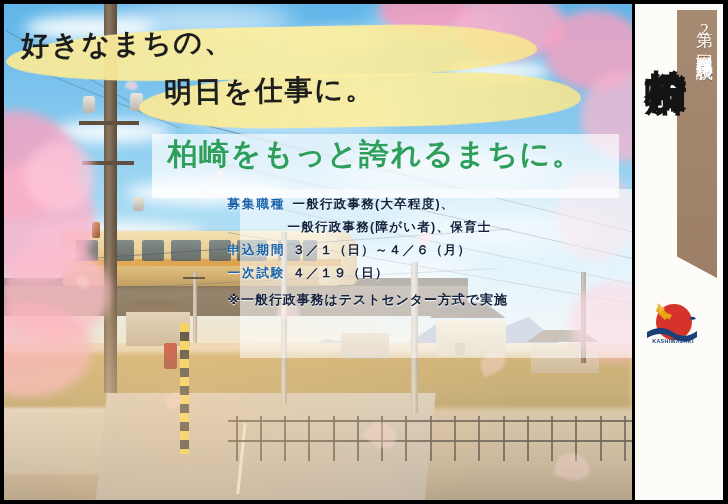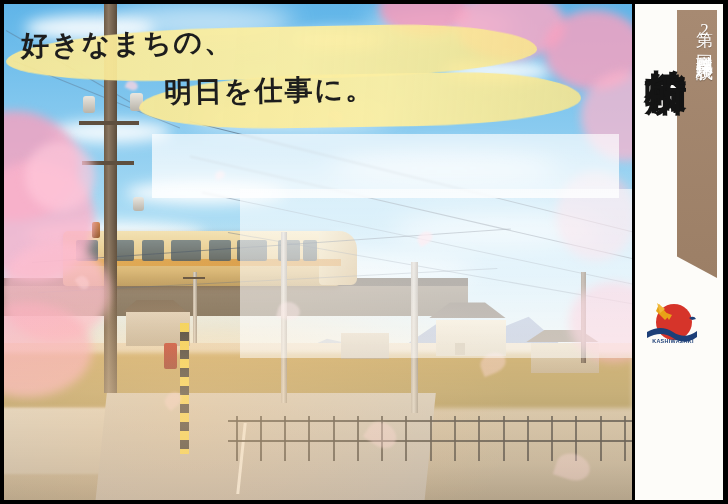--- a/index.html
+++ b/index.html
@@ -436,22 +436,46 @@
 
     <div class="warm"></div>
     <div class="haze"></div>
 
     <div class="brush b1"></div>
     <div class="brush b2"></div>
     <div class="hand l1">好きなまちの、</div>
     <div class="hand l2">明日を仕事に。</div>
 
     <div class="greenband"></div>
+    <div class="hand green">柏崎をもっと誇れるまちに。</div>
 
     <div class="infopanel"></div>
+    <div class="infolist">
+
+      <div class="inforow">
+        <span class="lbl">募集職種</span>
+        <span class="val">一般行政事務(大卒程度)、</span>
+      </div>
+
+      <div class="inforow indent">
+        <span class="val">一般行政事務(障がい者)、保育士</span>
+      </div>
+
+      <div class="inforow">
+        <span class="lbl">申込期間</span>
+        <span class="val">３／１（日）～４／６（月）</span>
+      </div>
+
+      <div class="inforow">
+        <span class="lbl">一次試験</span>
+        <span class="val">４／１９（日）</span>
+      </div>
+
+      <div class="note">※一般行政事務はテストセンター方式で実施</div>
+    </div>
   </div>
 
   <div class="sidebar">
 
     <div class="ribbon"></div>
     <div class="ribbon-text">第2回職員採用試験</div>
 
     <div class="org-title">柏崎市役所</div>
 
     <svg class="logo" viewBox="0 0 54 50">

